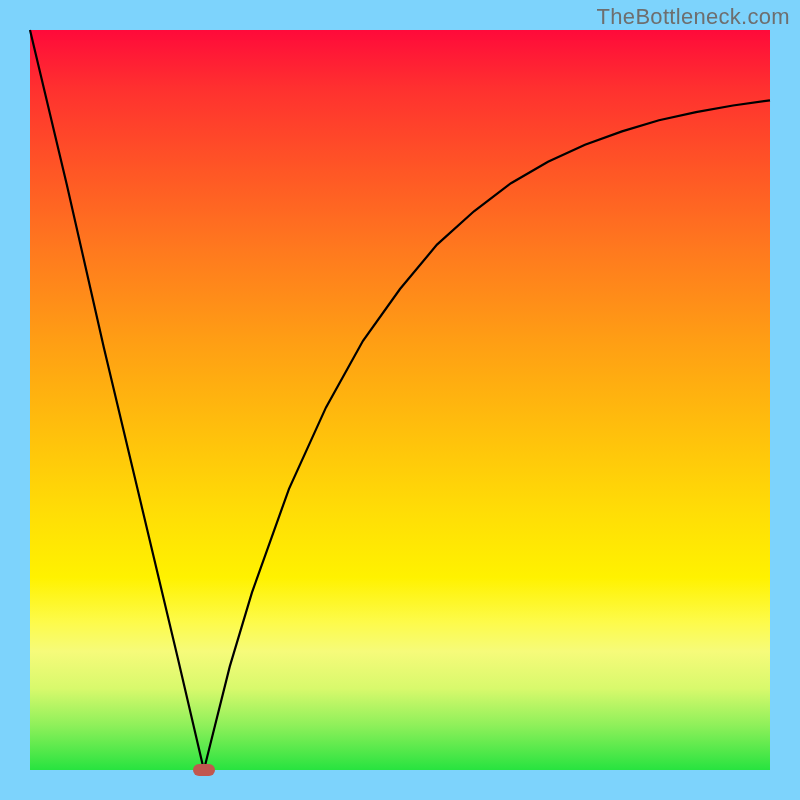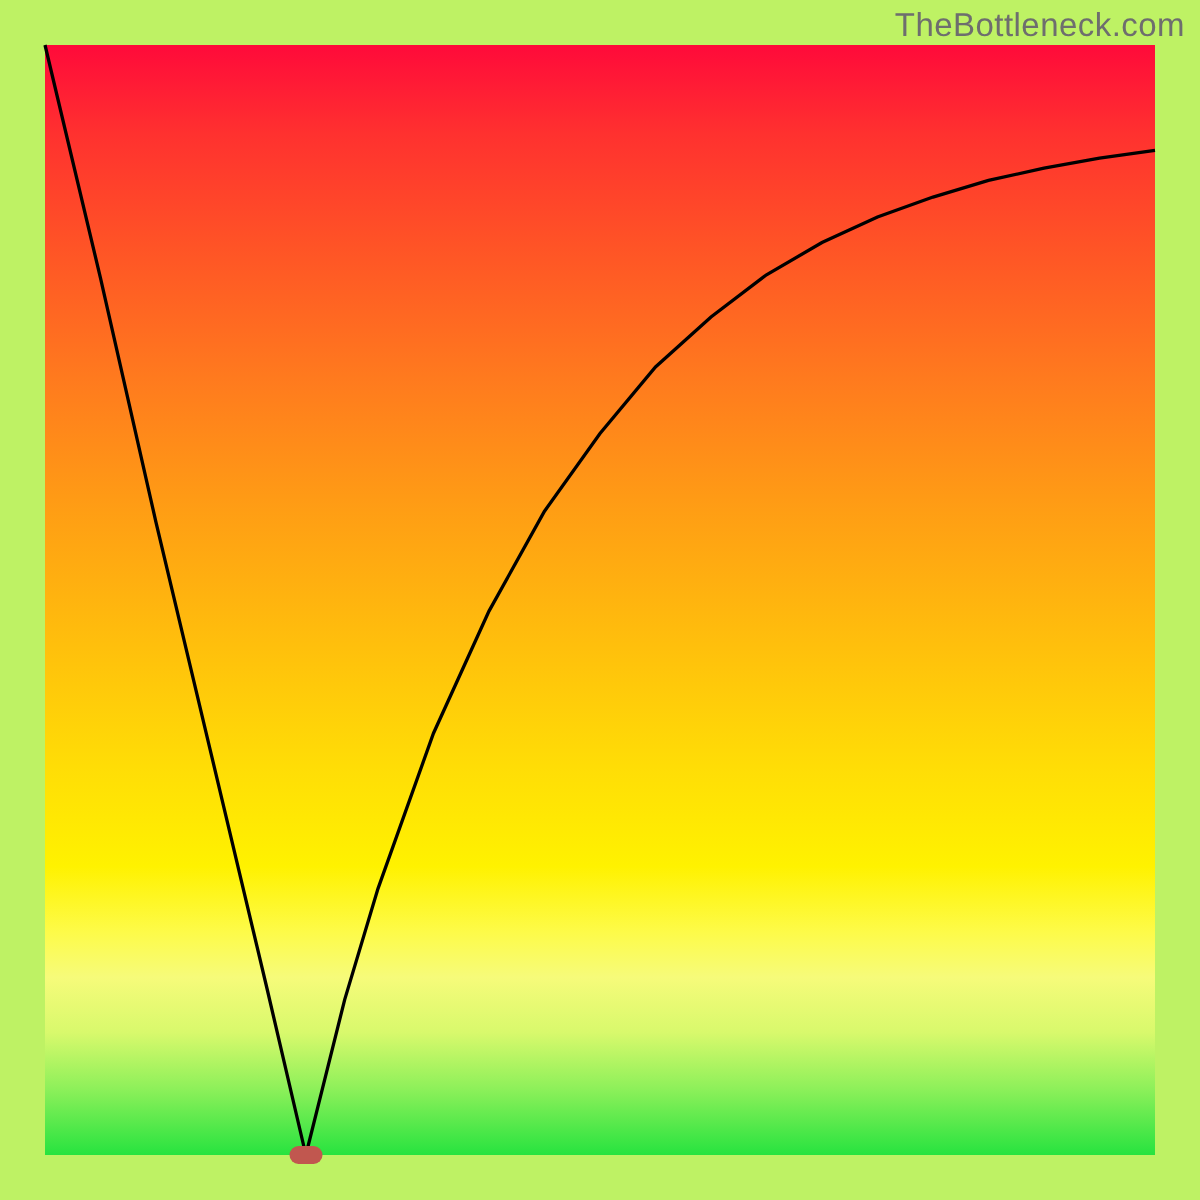--- a/index.html
+++ b/index.html
@@ -7,21 +7,21 @@
     padding: 0;
     width: 800px;
     height: 800px;
     background: #000;
     font-family: Arial, Helvetica, sans-serif;
   }
   .frame {
     position: relative;
     width: 800px;
     height: 800px;
-    background: #bef264;
+    background: #7dd3fc;
   }
   .plot-area {
     position: absolute;
     left: 30px;
     top: 30px;
     width: 740px;
     height: 740px;
     background: linear-gradient(to bottom,
       #ff0a3a 0%,
       #ff312f 8%,

